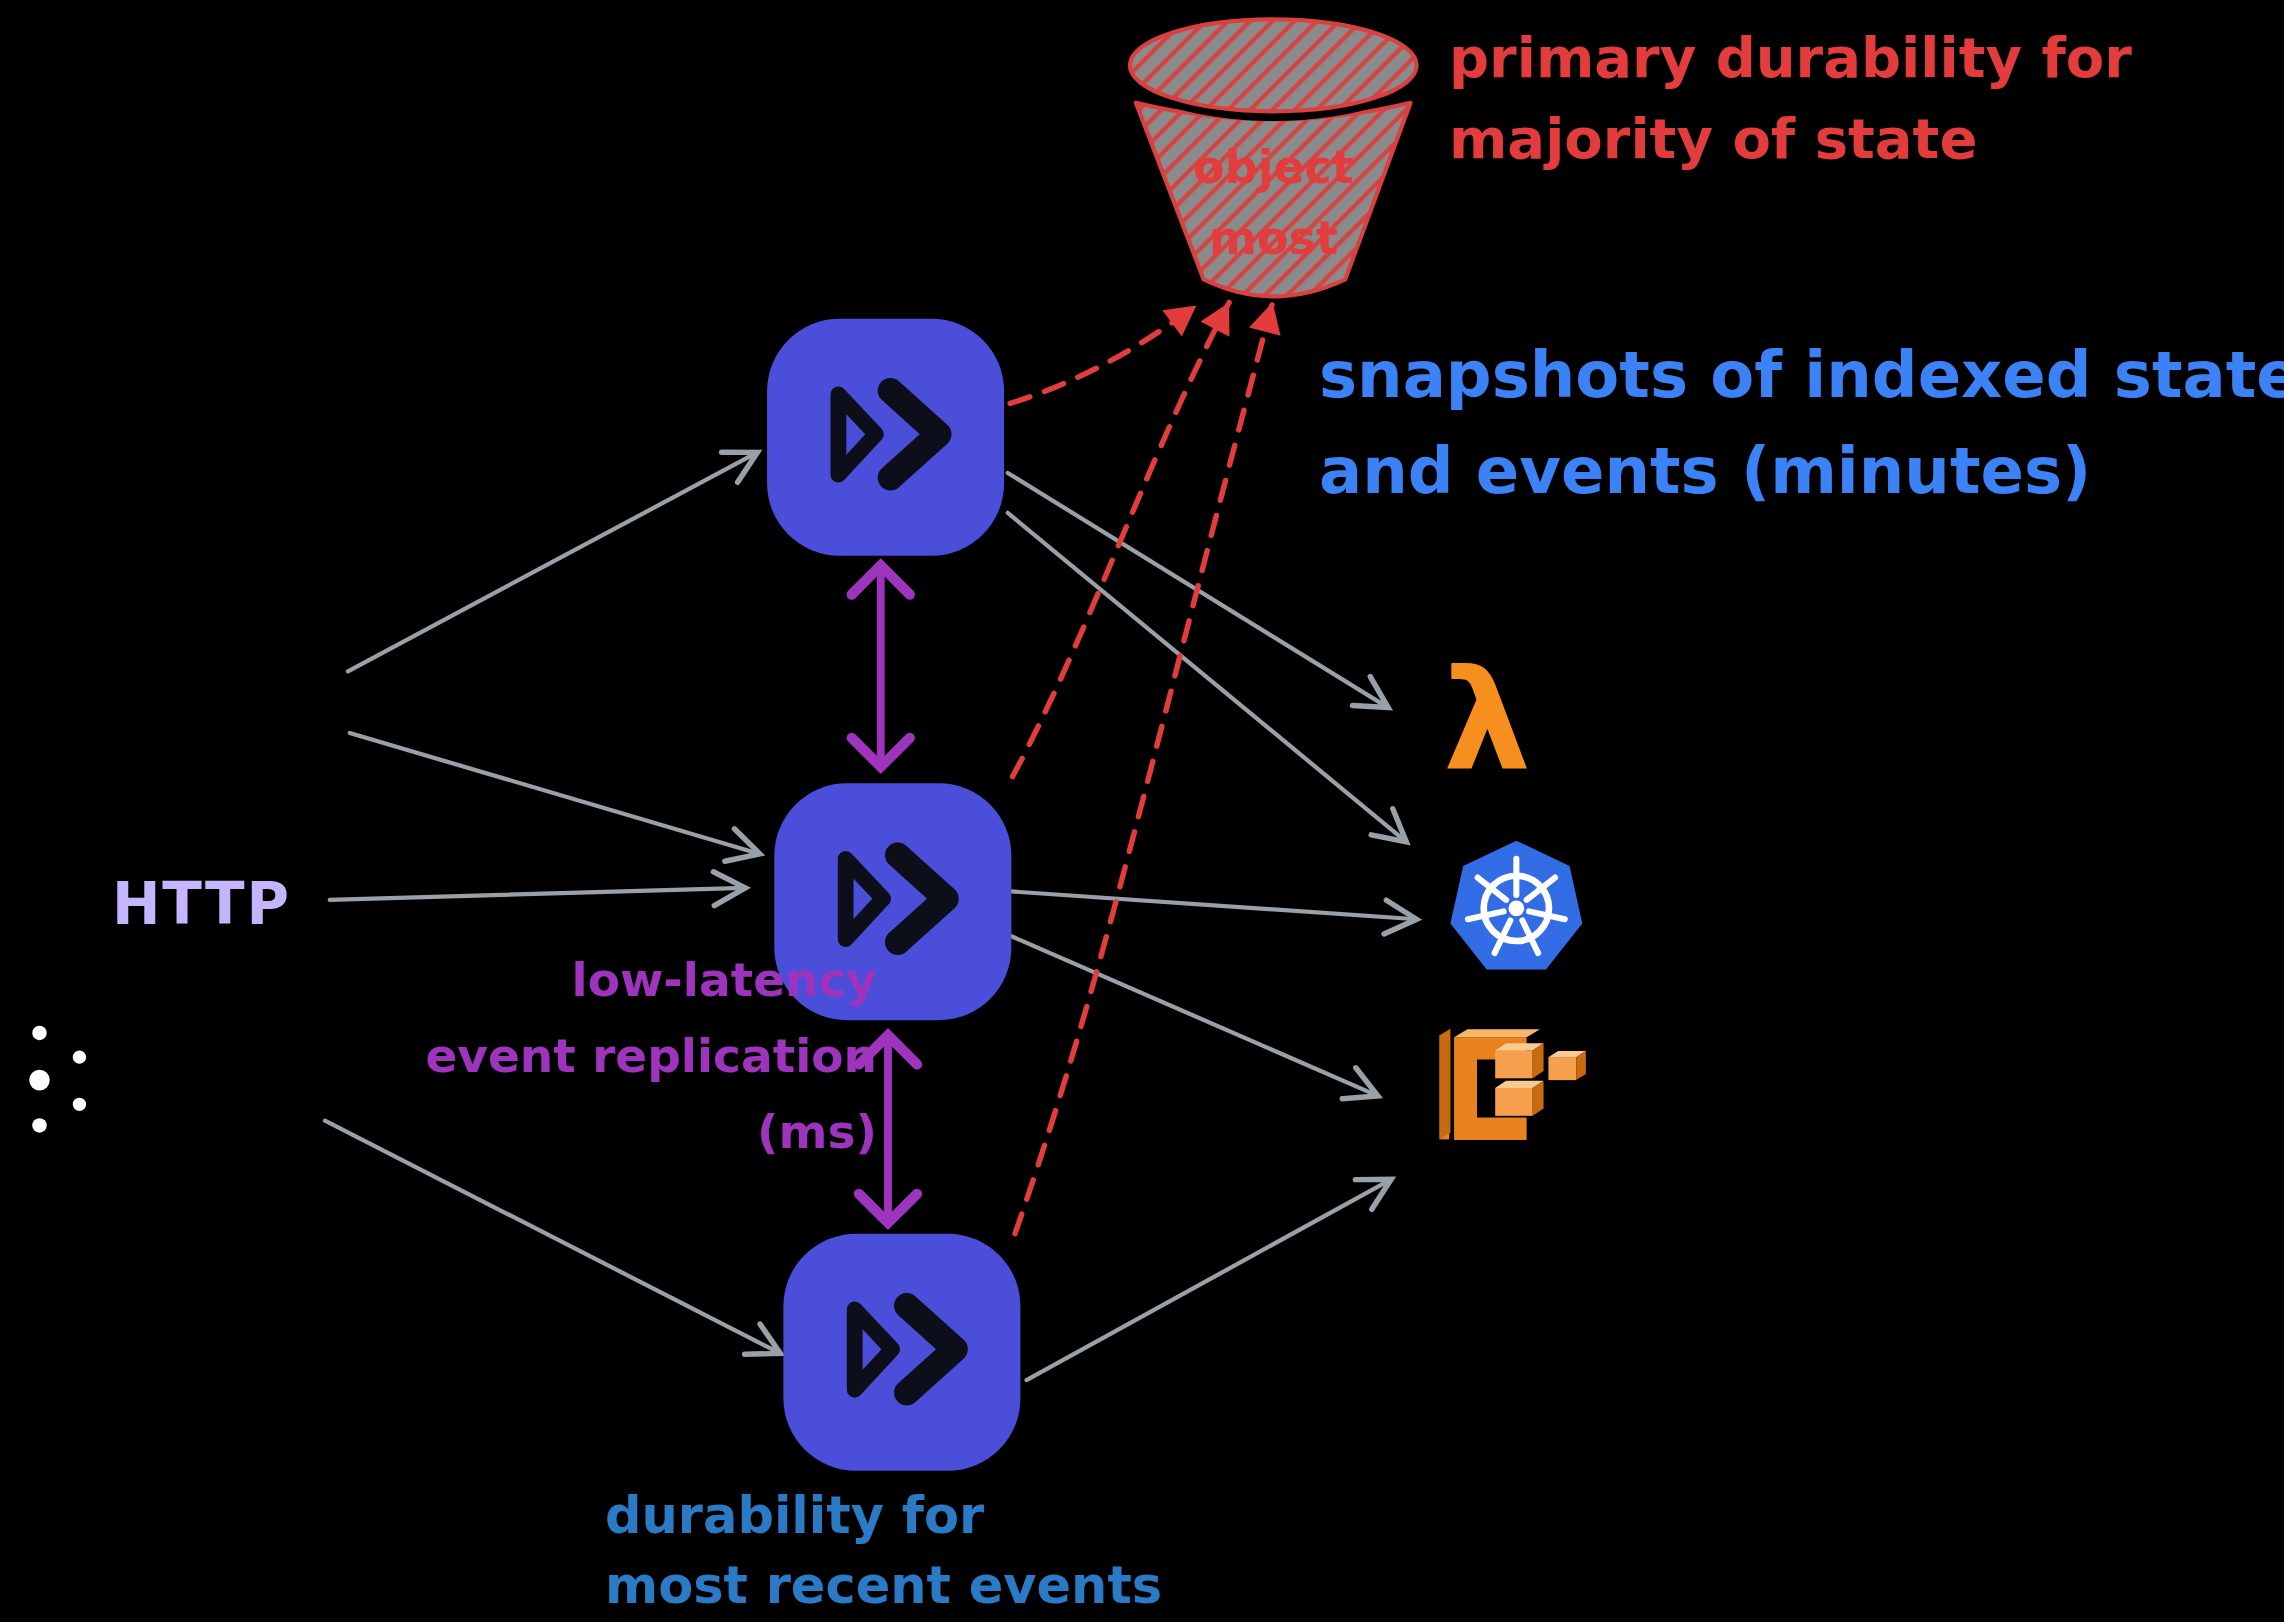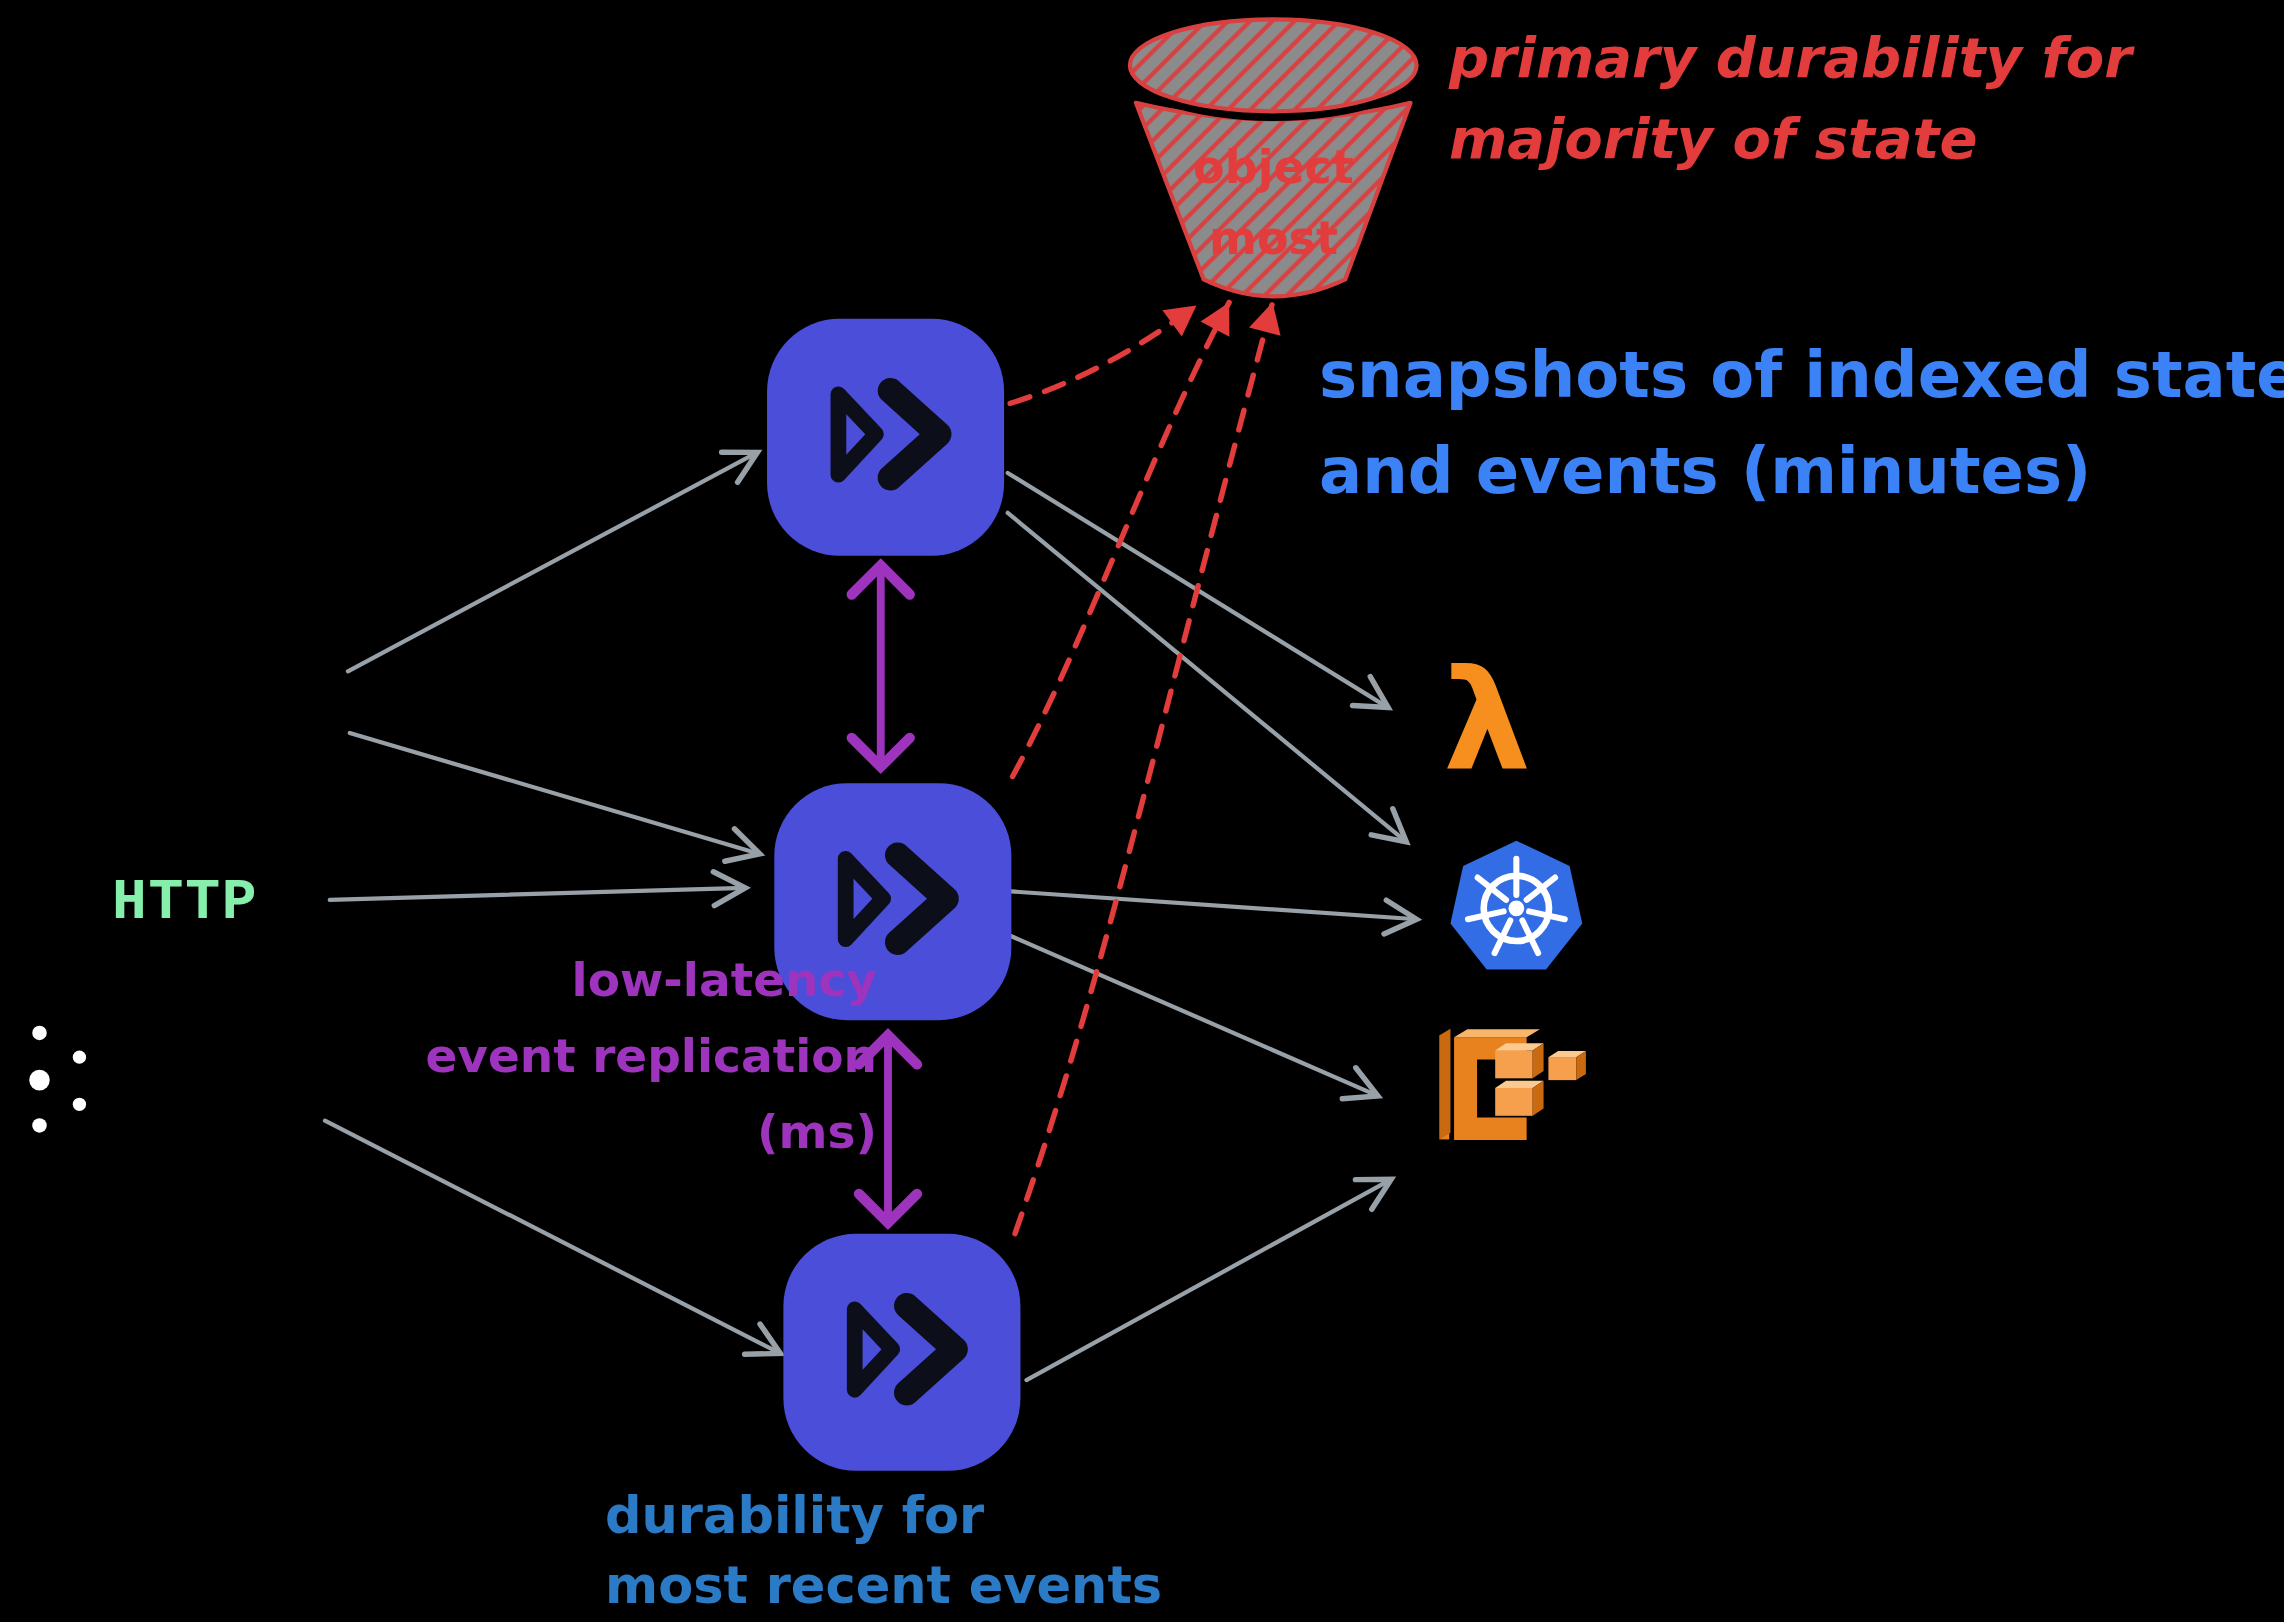--- a/index.html
+++ b/index.html
@@ -1,22 +1,22 @@
 <!DOCTYPE html>
 <html style="font-size:9.7px"><head>
 <meta charset="utf-8">
 <style>
   html,body{margin:0;padding:0;background:#000;}
   .stage{position:relative;width:2284px;height:1622px;background:#000;overflow:hidden;
          font-family:"DejaVu Sans",sans-serif;}
   svg{position:absolute;left:0;top:0;}
   .label{position:absolute;font-weight:bold;}
   .label div{white-space:nowrap;}
-  .http-label{left:112px;top:870px;font-size:58px;color:#86efac;letter-spacing:1.8px;font-family:Liberation Mono, monospace;}
-  .ann-primary{left:1449px;top:17px;font-size:56px;line-height:1.45;color:#e23c3c;font-style:italic;}
+  .http-label{left:112px;top:870px;font-size:58px;color:#c4b5fd;letter-spacing:1.8px;}
+  .ann-primary{left:1449px;top:17px;font-size:56px;line-height:1.45;color:#e23c3c;}
   .ann-snapshots{left:1319px;top:327px;font-size:64px;line-height:1.5;color:#3b82f6;}
   .ann-replication{left:290px;top:942px;width:587px;text-align:right;
                    font-size:47px;line-height:1.62;color:#9e34bd;}
   .ann-durability{left:605px;top:1481px;width:659px;text-align:left;
                   font-size:51px;line-height:1.38;color:#2b7ac5;}
   .bucket-label{left:1183px;top:132px;width:181px;text-align:center;
                 font-size:46px;line-height:1.55;color:#e23c3c;}
   .lambda-glyph{left:1443px;top:640px;font-size:139px;color:#f78f1e;}
 </style>
 </head>

